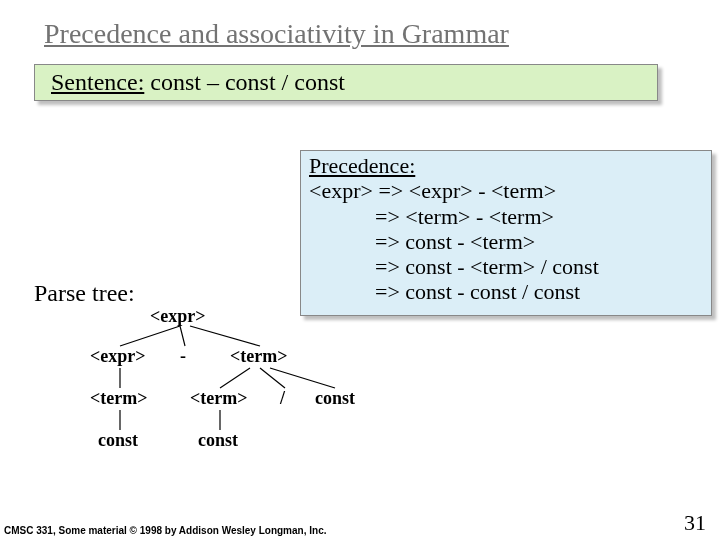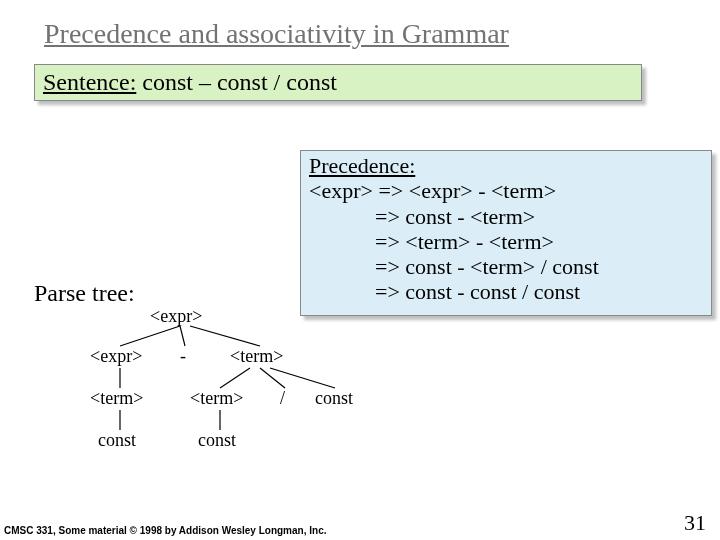--- a/index.html
+++ b/index.html
@@ -17,21 +17,21 @@
     padding: 18px 0 8px 44px;
     color: #737373;
     text-decoration: underline;
   }
   .sentence-box {
     margin: 6px 0 0 34px;
     width: 590px;
     background: #d9f2c4;
     border: 1px solid #888;
     box-shadow: 4px 4px 3px rgba(0,0,0,0.25);
-    padding: 4px 8px;
+    padding: 4px 16px;
     font-size: 24px;
   }
   .sentence-box .label {
     text-decoration: underline;
   }
   .parse-label {
     position: absolute;
     left: 34px;
     top: 280px;
     font-size: 24px;
@@ -59,20 +59,21 @@
     position: absolute;
     left: 90px;
     top: 310px;
     width: 320px;
     height: 180px;
     font-size: 18px;
   }
   .node {
     position: absolute;
     white-space: nowrap;
+    font-weight: bold;
   }
   .footer {
     position: absolute;
     left: 4px;
     bottom: 4px;
     font-size: 10px;
     font-family: Arial, sans-serif;
     font-weight: bold;
   }
   .pagenum {
@@ -101,22 +102,22 @@
 
 <div class="title">Precedence and associativity in Grammar</div>
 
 <div class="sentence-box">
   <span class="label">Sentence:</span><span> const – const / const</span>
 </div>
 
 <div class="deriv-box">
   <div><span class="hdr">Precedence:</span></div>
   <div>&lt;expr&gt; =&gt; &lt;expr&gt; - &lt;term&gt;</div>
+  <div class="deriv-indent">=&gt; &lt;term&gt; - &lt;term&gt;</div>
   <div class="deriv-indent">=&gt; const - &lt;term&gt;</div>
-  <div class="deriv-indent">=&gt; &lt;term&gt; - &lt;term&gt;</div>
   <div class="deriv-indent">=&gt; const - &lt;term&gt; / const</div>
   <div class="deriv-indent">=&gt; const - const / const</div>
 </div>
 
 <div class="parse-label">Parse tree:</div>
 
 <div class="tree">
   <svg class="lines">
     <line x1="90" y1="16" x2="30" y2="36"></line>
     <line x1="90" y1="16" x2="95" y2="36"></line>

